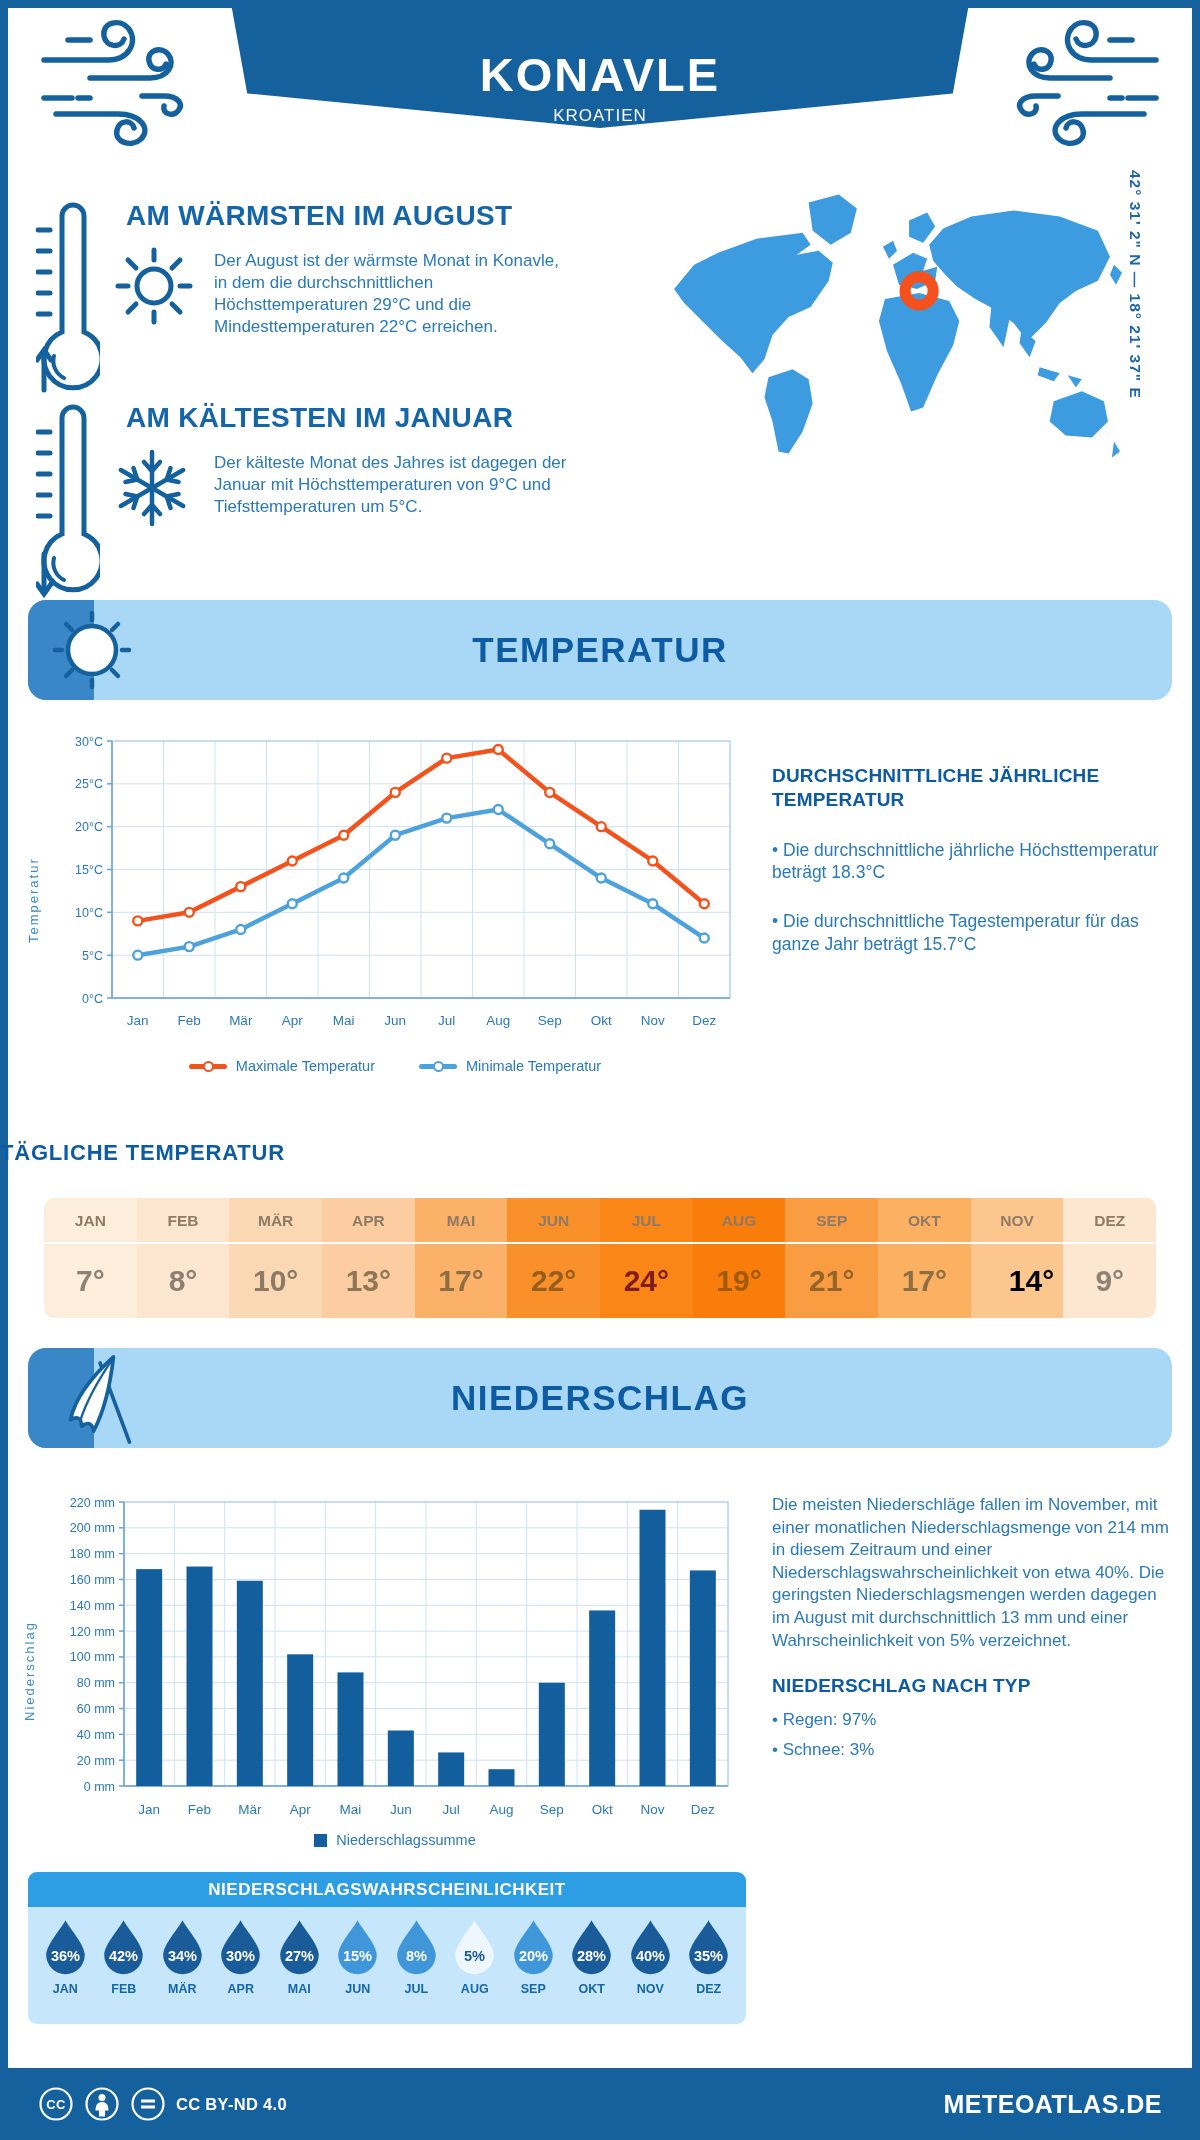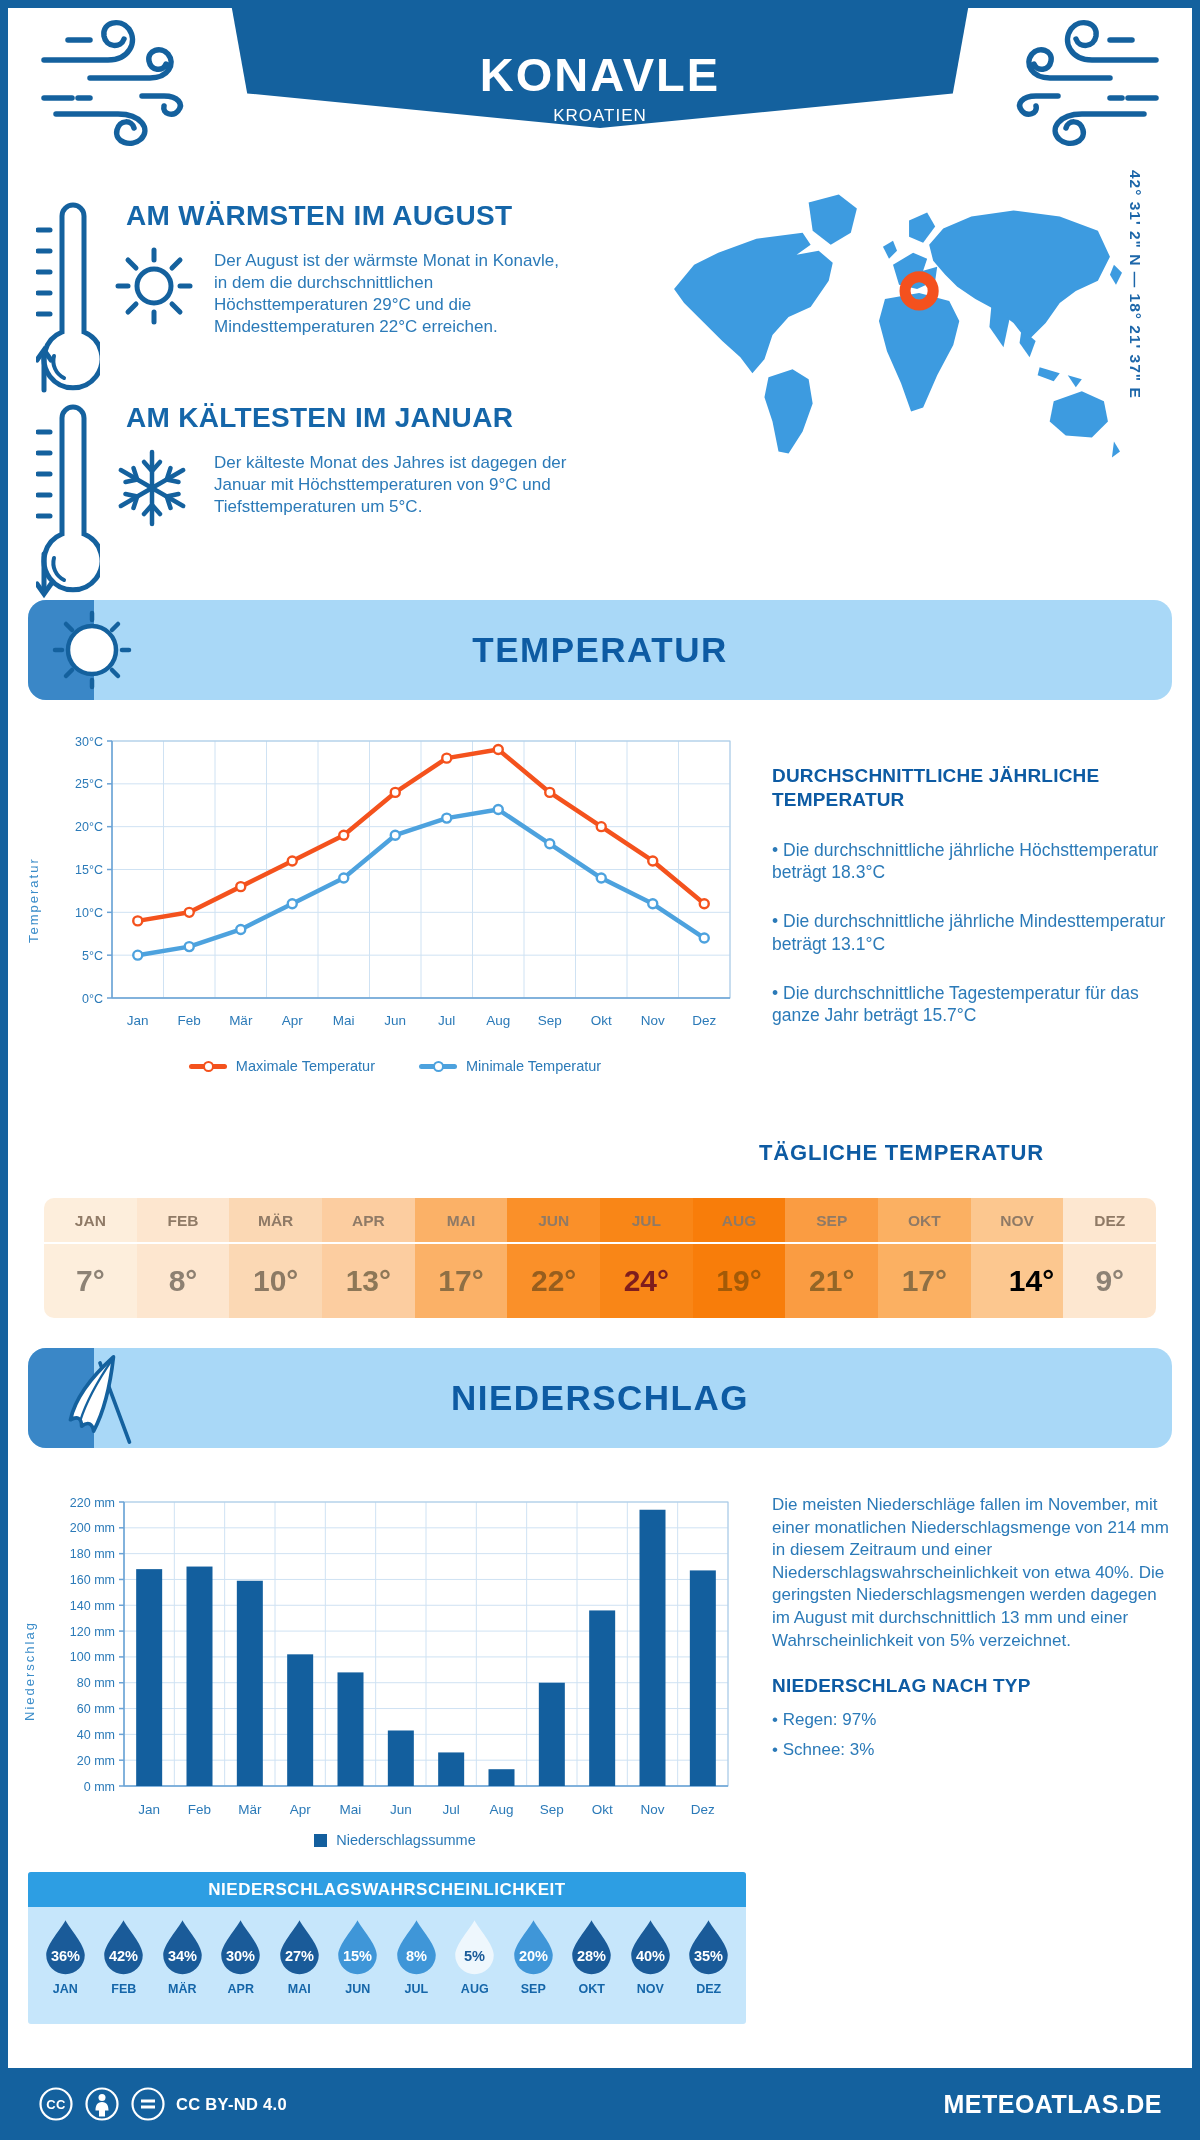--- a/index.html
+++ b/index.html
@@ -26,27 +26,27 @@
   .legend{display:flex;justify-content:center;align-items:center;gap:44px;
           font-size:14.5px;color:#2b7ab8;}
   .legend .item{display:flex;align-items:center;gap:9px;}
   .lineswatch{position:relative;width:38px;height:5px;border-radius:3px;}
   .lineswatch .dot{position:absolute;left:14px;top:-3px;width:7px;height:7px;border-radius:50%;
                    background:#fff;border:2.5px solid #000;}
   .sqswatch{width:13px;height:13px;background:#135f9e;display:inline-block;}
   .rc-title{font-size:19px;font-weight:bold;color:#0d5ba3;line-height:1.28;letter-spacing:.2px;}
   .rc-bullet{font-size:17.5px;color:#2b7ab8;line-height:1.3;margin-top:26px;}
   .rc-par{font-size:17px;color:#2b7ab8;line-height:1.33;margin-bottom:22px;}
-  .daily-title{left:0;top:1140px;width:1044px;text-align:right;font-size:22px;font-weight:bold;
+  .daily-title{left:0;top:1140px;width:1044px;text-align:left;font-size:22px;font-weight:bold;
                color:#0d5ba3;letter-spacing:.8px;}
   .daily-table{left:44px;top:1198px;width:1112px;height:120px;display:flex;border-radius:10px;overflow:hidden;}
   .dcol{flex:1;text-align:center;}
   .dcol .m{height:44px;line-height:46px;font-size:15.5px;font-weight:bold;border-bottom:2px solid #fff;}
   .dcol .v{height:74px;line-height:74px;font-size:30px;font-weight:bold;}
-  .prob-box{left:28px;top:1872px;width:718px;height:152px;background:#c6e6fb;border-radius:3px;overflow:hidden;}
+  .prob-box{left:28px;top:1872px;width:718px;height:152px;background:#c6e6fb;border-radius:9px;overflow:hidden;}
   .prob-head{height:35px;line-height:35px;background:#2d9ee3;color:#fff;text-align:center;
              font-size:17px;font-weight:bold;letter-spacing:.5px;}
   .drops{display:flex;justify-content:space-around;padding:11px 8px 0 8px;}
   .dropcol{width:57px;text-align:center;}
   .dropcol .mon{font-size:12.5px;font-weight:bold;color:#1566a9;margin-top:3px;}
   .footer{left:0;top:2068px;width:1200px;height:72px;background:#14619e;display:flex;
           align-items:center;justify-content:space-between;padding:12px 38px;box-sizing:border-box;color:#fff;}
   .flicense{display:flex;align-items:center;gap:10px;font-size:16.5px;font-weight:bold;letter-spacing:.3px;}
   .fsite{font-size:25px;font-weight:bold;letter-spacing:.5px;}
   svg text{font-family:"Liberation Sans",sans-serif;}
@@ -285,21 +285,20 @@
       <span class="lineswatch" id="sw-min" style="background: rgb(77, 162, 222);">
           <span class="dot" style="border-color: rgb(77, 162, 222);"></span>
         </span>
       <span>Minimale Temperatur</span>
     </div>
   </div>
 
   <div class="abs" style="left:772px;top:764px;width:398px;">
     <div class="rc-title">DURCHSCHNITTLICHE JÄHRLICHE TEMPERATUR</div>
     <div class="rc-bullet">• Die durchschnittliche jährliche Höchsttemperatur beträgt 18.3°C</div>
-    <div class="rc-bullet">• Die durchschnittliche jährliche Mindesttemperatur beträgt 13.1°C</div>
     <div class="rc-bullet">• Die durchschnittliche Tagestemperatur für das ganze Jahr beträgt 15.7°C</div>
   </div>
 
   <div class="abs daily-title">TÄGLICHE TEMPERATUR</div>
   <div id="daily-table" class="abs daily-table">
       <div class="dcol" style="background: rgb(253, 238, 220);">
         <div class="m" style="color: rgb(143, 122, 102);">JAN</div>
         <div class="v" style="color: rgb(141, 130, 117);">7°</div>
       </div>
       <div class="dcol" style="background: rgb(253, 230, 207);">

